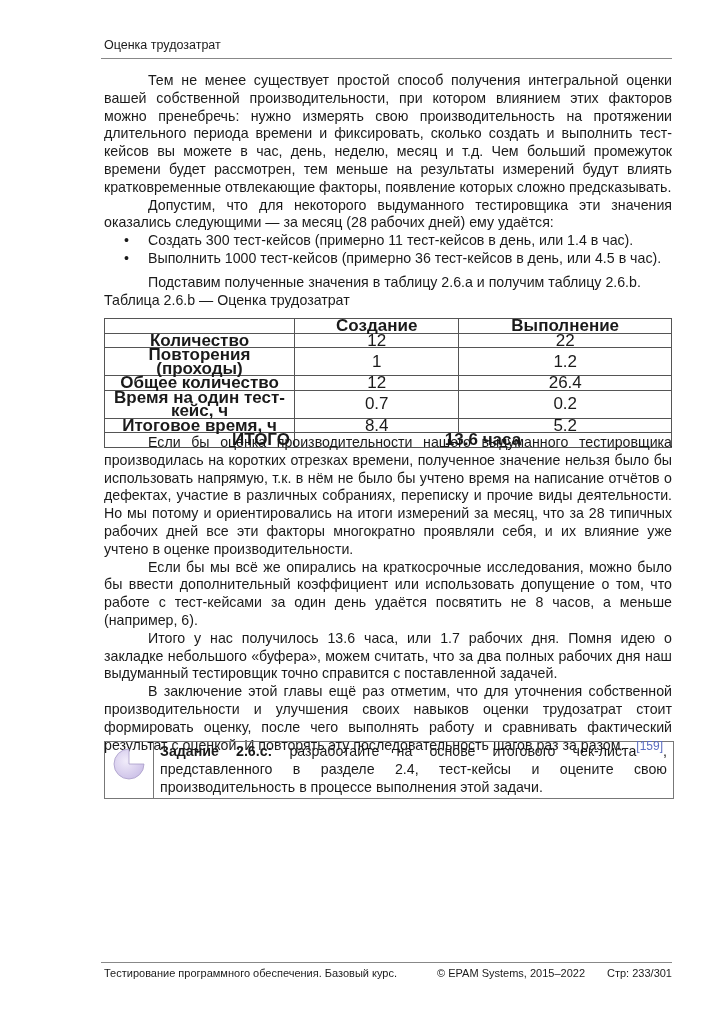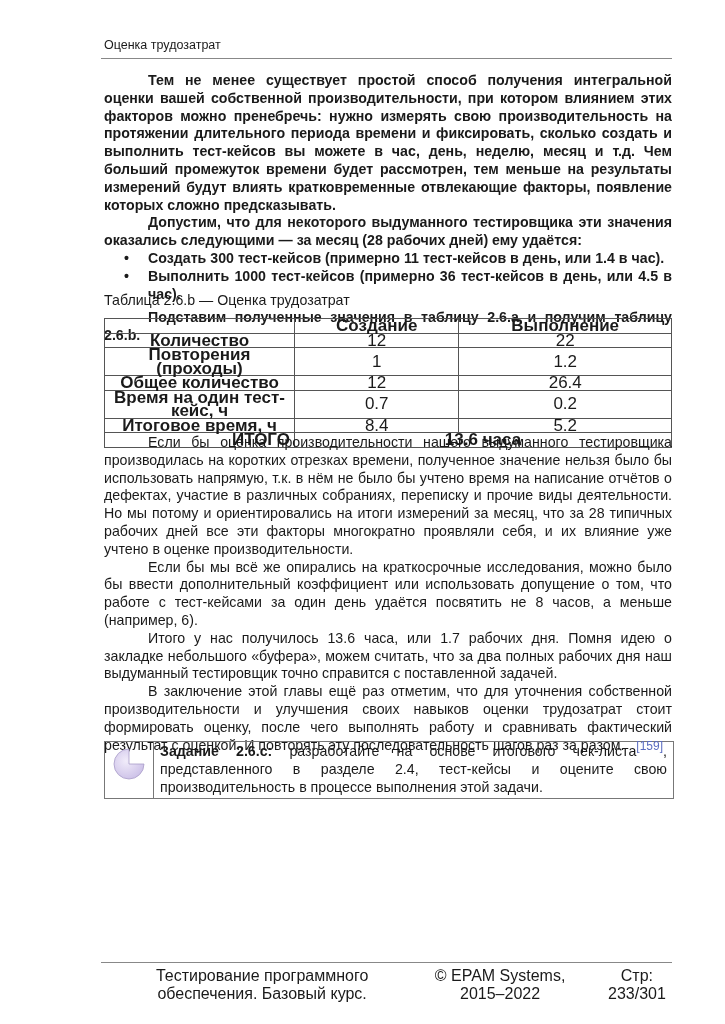--- a/index.html
+++ b/index.html
@@ -19,30 +19,30 @@
   table.est td.lbl { font-weight:bold; text-align:center; width:181px; }
   table.est td.num { text-align:center; }
   table.est td.total-lbl { font-weight:bold; text-align:right; }
   table.est td.total-val { font-weight:bold; text-align:center; }
   .task { position:absolute; left:104px; top:741px; width:568px; height:56px; border:1px solid #777; display:flex; }
   .task-icon-cell { width:48px; border-right:1px solid #777; display:flex; align-items:flex-start; justify-content:center; padding-top:5px; }
   .task-text { flex:1; padding:1px 6px 0 6px; font-size:14.2px; line-height:17.8px; text-align:justify; }
   .task-text b { font-weight:bold; }
   .ref { font-size:12px; color:#5a6cc0; vertical-align:super; line-height:0; }
   .footer-rule { position:absolute; left:101px; top:962px; width:571px; height:0; border-top:1px solid #888; }
-  .footer { position:absolute; left:104px; top:967px; width:568px; font-size:16px; display:flex; justify-content:space-between;text-align:center; }
+  .footer { position:absolute; left:104px; top:967px; width:568px; font-size:11px; display:flex; justify-content:space-between;text-align:center; }
   .footer .copy { margin-left:auto; margin-right:22px; }
 </style>
 </head>
 <body>
 
 <div class="header">Оценка трудозатрат</div>
 <div class="header-rule"></div>
 
-<div class="body-text" style="top:72px;font-weight:bold;">
+<div class="body-text" style="top:72px;">
   <p class="p">Тем не менее существует простой способ получения интегральной оценки вашей собственной производительности, при котором влиянием этих факторов можно пренебречь: нужно измерять свою производительность на протяжении длительного периода времени и фиксировать, сколько создать и выполнить тест-кейсов вы можете в час, день, неделю, месяц и т.д. Чем больший промежуток времени будет рассмотрен, тем меньше на результаты измерений будут влиять кратковременные отвлекающие факторы, появление которых сложно предсказывать.</p>
   <p class="p">Допустим, что для некоторого выдуманного тестировщика эти значения оказались следующими — за месяц (28 рабочих дней) ему удаётся:</p>
   <ul class="bullets">
     <li>Создать 300 тест-кейсов (примерно 11 тест-кейсов в день, или 1.4 в час).</li>
     <li>Выполнить 1000 тест-кейсов (примерно 36 тест-кейсов в день, или 4.5 в час).</li>
   </ul>
   <p class="p" style="margin-top:6px;">Подставим полученные значения в таблицу 2.6.a и получим таблицу 2.6.b.</p>
 </div>
 
 <div class="caption">Таблица 2.6.b — Оценка трудозатрат</div>

